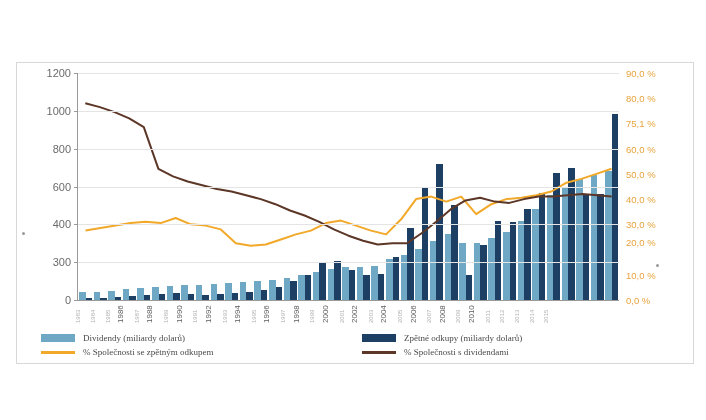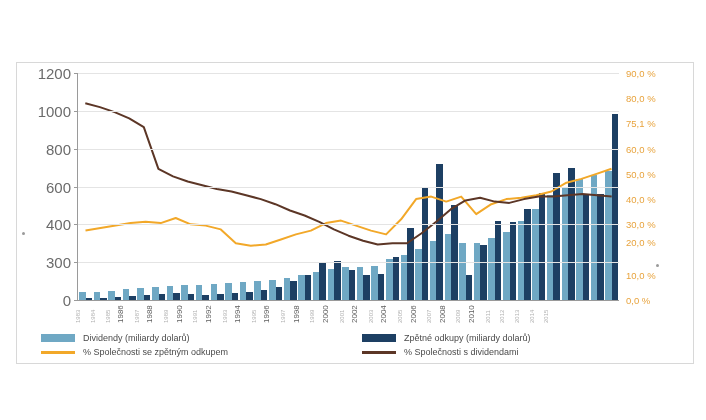--- a/index.html
+++ b/index.html
@@ -25,21 +25,21 @@
   
   .plot{
     position:absolute;left:60px;top:10px;right:74px;bottom:62px;
     border-left:1px solid #9a9a9a;
     border-bottom:1px solid #9a9a9a;
   }
   .gridline{position:absolute;left:0;right:0;height:1px;background:#e4e4e4;}
 
   .ylabel{
     position:absolute;right:100%;margin-right:7px;
-    font-size:15px;color:#6b6b6b;white-space:nowrap;
+    font-size:11px;color:#6b6b6b;white-space:nowrap;
     transform:translateY(-50%);
   }
   .ylabel2{
     position:absolute;left:100%;margin-left:7px;
     font-size:9.5px;color:#e8a33d;white-space:nowrap;
     transform:translateY(-50%);
   }
 
   .bars{position:absolute;left:0;top:0;right:0;bottom:0;}
   .grp{position:absolute;bottom:0;display:flex;align-items:flex-end;gap:0px;}
@@ -54,21 +54,21 @@
     position:absolute;bottom:0;font-size:8px;color:#5d5d5d;
     transform-origin:left bottom;transform:rotate(-90deg);
     white-space:nowrap;
   }
   .xlab.small{font-size:6px;color:#6f6f6f;}
 
   .legend{
     position:absolute;left:24px;right:10px;bottom:4px;
     display:flex;flex-wrap:wrap;font-size:9px;color:#4a4a4a;
   }
-  .lgi{display:flex;align-items:center;width:50%;margin:2px 0;}
+  .lgi{display:flex;align-items:center;width:50%;margin:2px 0;font-family:Liberation Serif, serif;}
   .swatch{width:34px;height:8px;margin-right:8px;flex:none;}
   .swline{width:34px;height:3px;margin-right:8px;flex:none;}
   .lgtxt{font-size:9px;}
   .tickmark{position:absolute;right:100%;width:4px;height:1px;background:#9a9a9a;}
   .dot{position:absolute;width:3px;height:3px;background:#9a9a9a;border-radius:50%;}
 </style>
 </head>
 <body>
 
 <div id="wrap">

